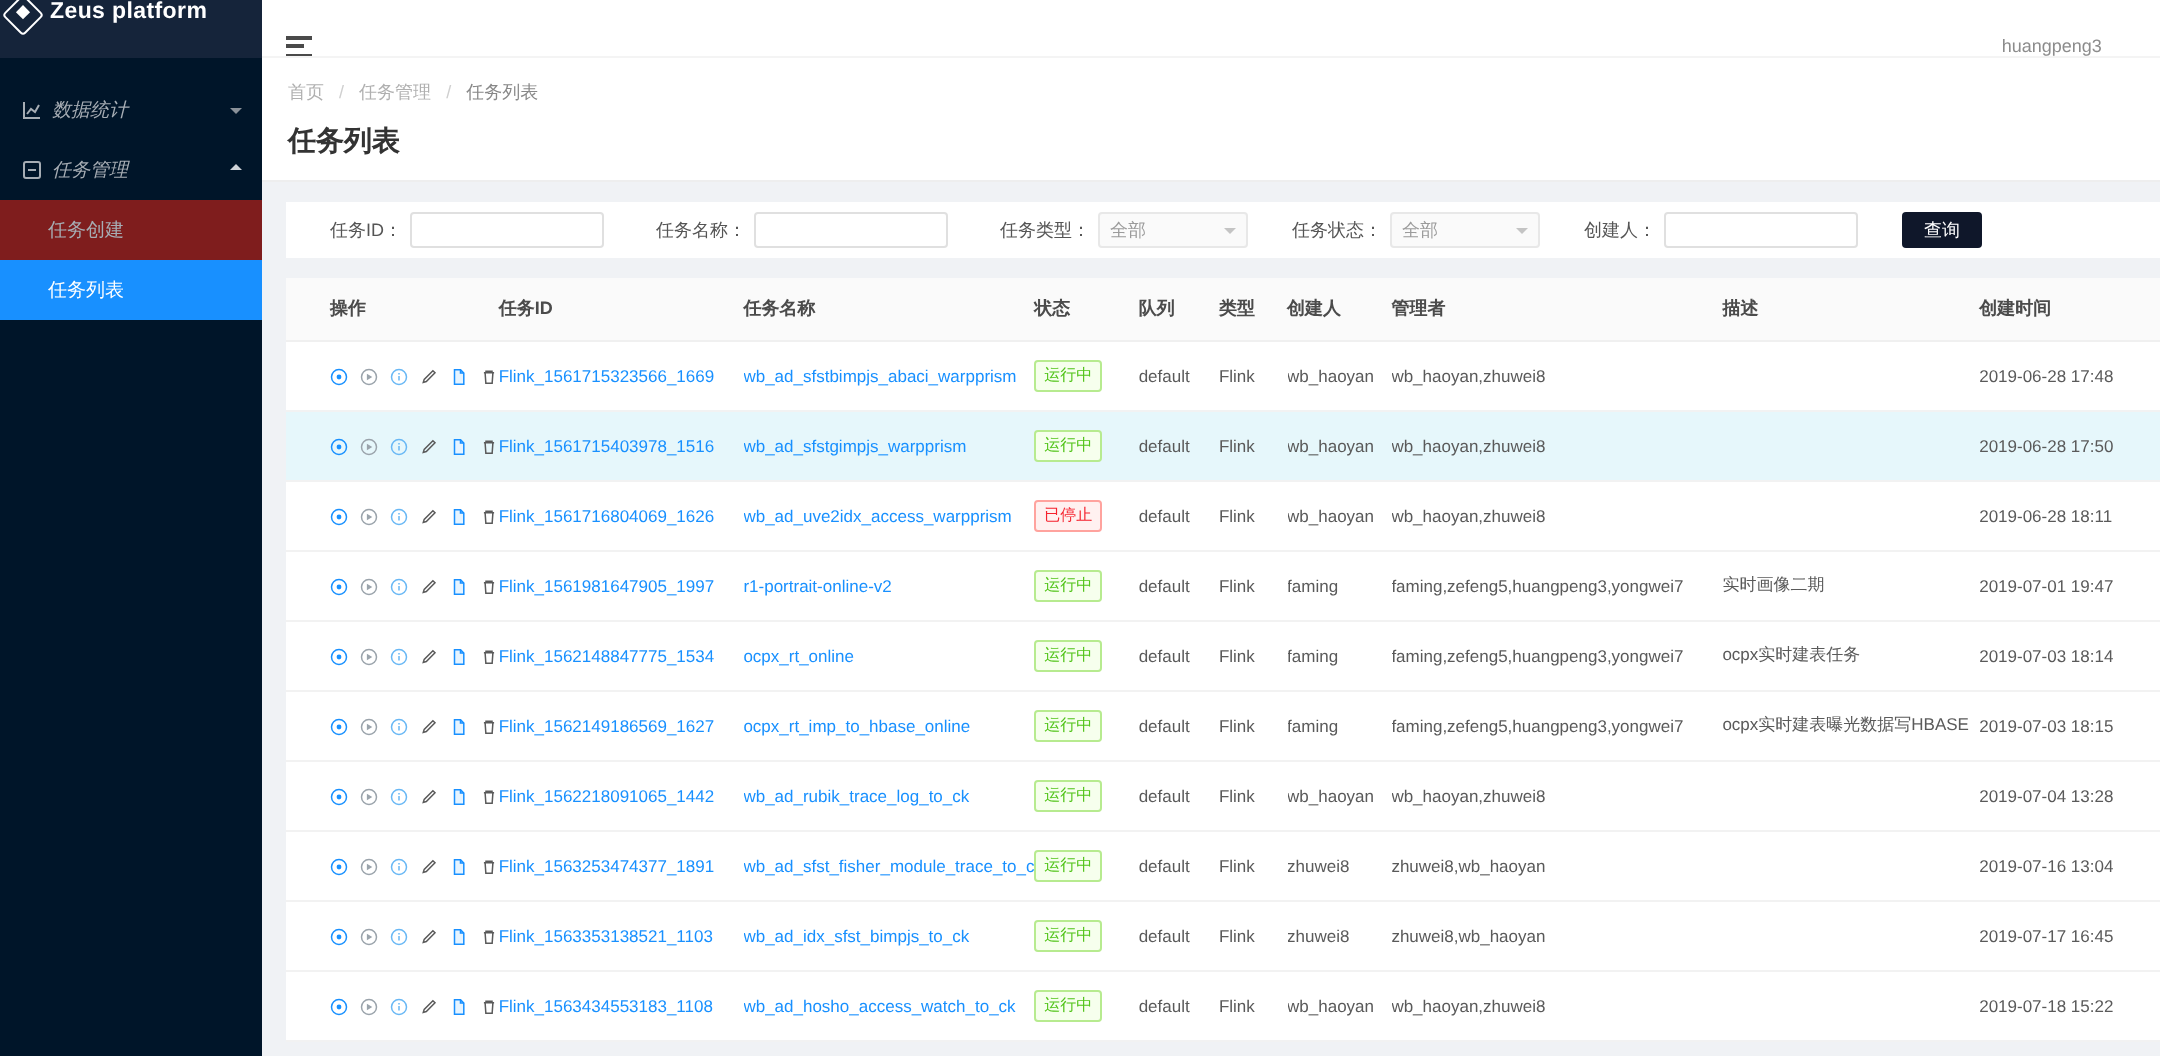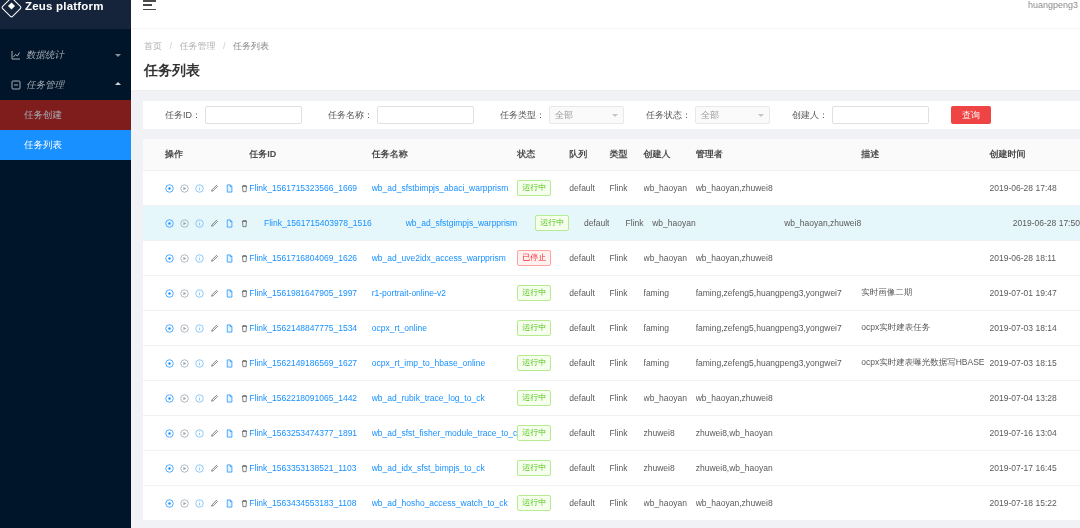--- a/index.html
+++ b/index.html
@@ -78,22 +78,22 @@
     cursor: pointer;
     white-space: nowrap;
   }
   .submenu-item.active { background: #1890ff; color: #ffffff; }
 
   
   .main { flex: 1 1 auto; height: 528px; display: flex; flex-direction: column; background: #f0f2f5; overflow: hidden; }
 
   .topbar {
     height: 29px; background: #ffffff;
-    display: flex; align-items: flex-start; justify-content: space-between;
-    padding: 0 2px 0 12px;
+    display: flex; align-items: flex-end; justify-content: space-between;
+    padding: 0 29px 0 12px;
     flex: 0 0 29px;
     border-bottom: 1px solid #f4f4f4;
   }
   .hamburger { width: 13px; height: 10px; display: flex; flex-direction: column; justify-content: space-between; cursor: pointer; }
   .hamburger i { display: block; height: 1.5px; background: #4a4a4a; width: 100%; }
   .hamburger i:nth-child(2) { width: 9px; }
   .username { font-size: 9px; color: #8c8c8c; }
 
   .crumbbar {
     background: #ffffff;
@@ -133,21 +133,21 @@
     background: #fafafa;
     font-size: 9px; color: #9b9b9b;
     display: flex; align-items: center; justify-content: space-between;
     padding: 0 5px;
     cursor: pointer;
   }
   .caret { width: 0; height: 0; border-left: 3px solid transparent; border-right: 3px solid transparent; border-top: 3.5px solid #c4c4c4; }
   .gap-s { width: 26px; }
   .gap-m { width: 22px; }
   .btn-query {
-    background: #ef4444; color: #ffffff;
+    background: #0f172a; color: #ffffff;
     font-size: 9px;
     border: none; border-radius: 2px;
     height: 18px; padding: 0 11px;
     cursor: pointer;
     font-family: inherit;
     margin-left: 22px;
   }
 
   .tablewrap { background: #ffffff; margin-top: 10px; }
   table { width: 100%; border-collapse: collapse; table-layout: fixed; }
@@ -161,21 +161,21 @@
     white-space: nowrap;
   }
   tbody td {
     font-size: 8.5px;
     color: #5a5a5a;
     padding: 9px 0;
     border-bottom: 1px solid #f2f2f2;
     white-space: nowrap;
     overflow: hidden;
   }
-  tbody tr.highlight td { background: #e6f7fb; text-align: right; }
+  tbody tr.highlight td { background: #e6f7fb; }
   .c-ops   { width: 106px; padding-left: 22px !important; }
   .c-id    { width: 122px; }
   .c-name  { width: 145px; }
   .c-stat  { width: 52px; }
   .c-queue { width: 40px; }
   .c-type  { width: 34px; margin-left: 14px; }
   .c-owner { width: 52px; }
   .c-mgr   { width: 165px; }
   .c-desc  { width: 128px; }
   .c-time  { width: 90px; }

